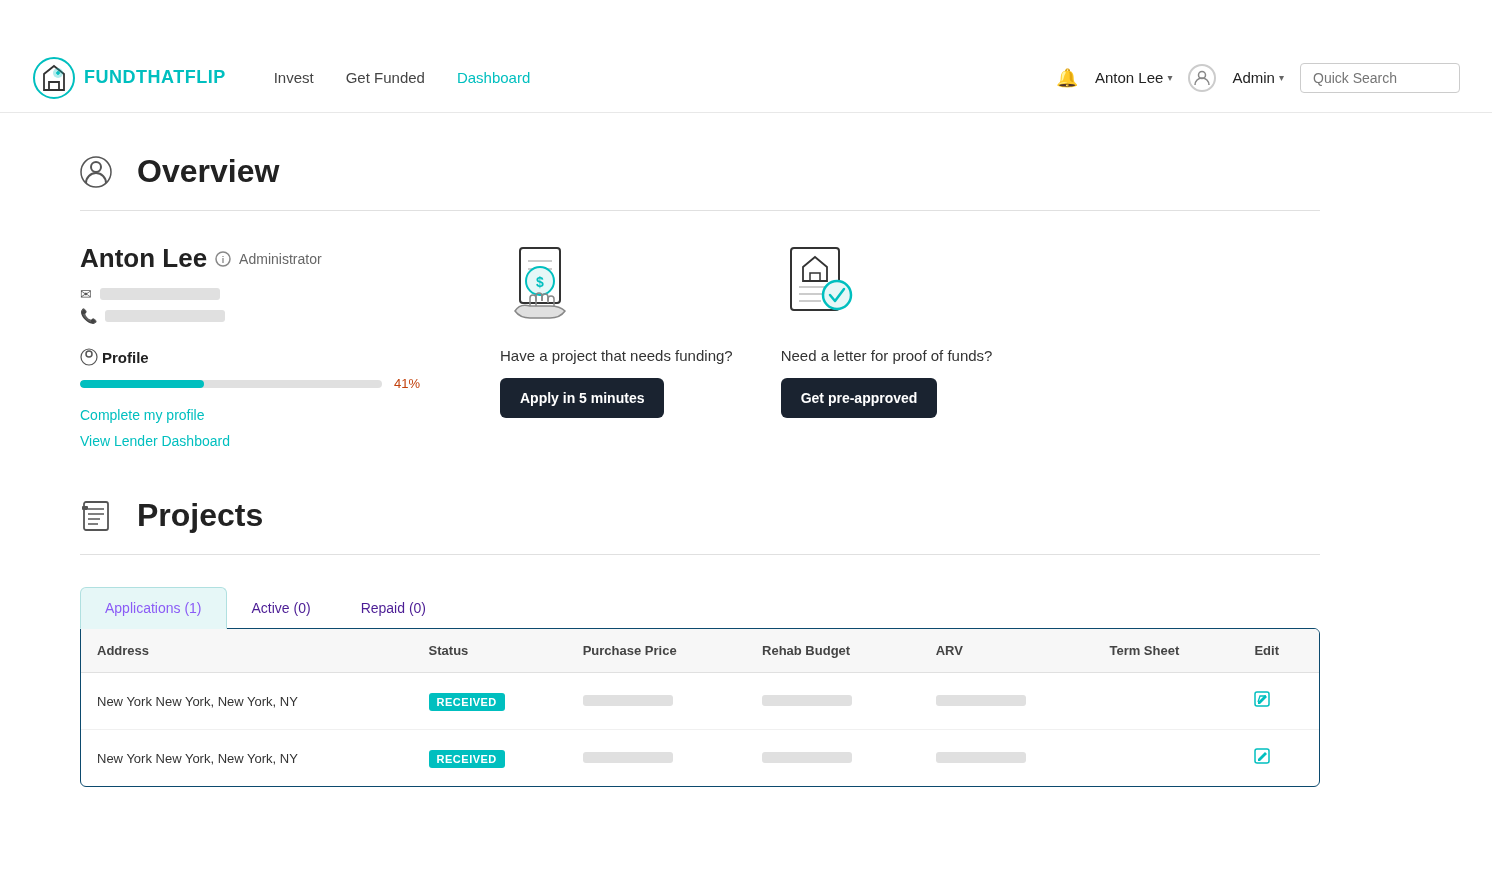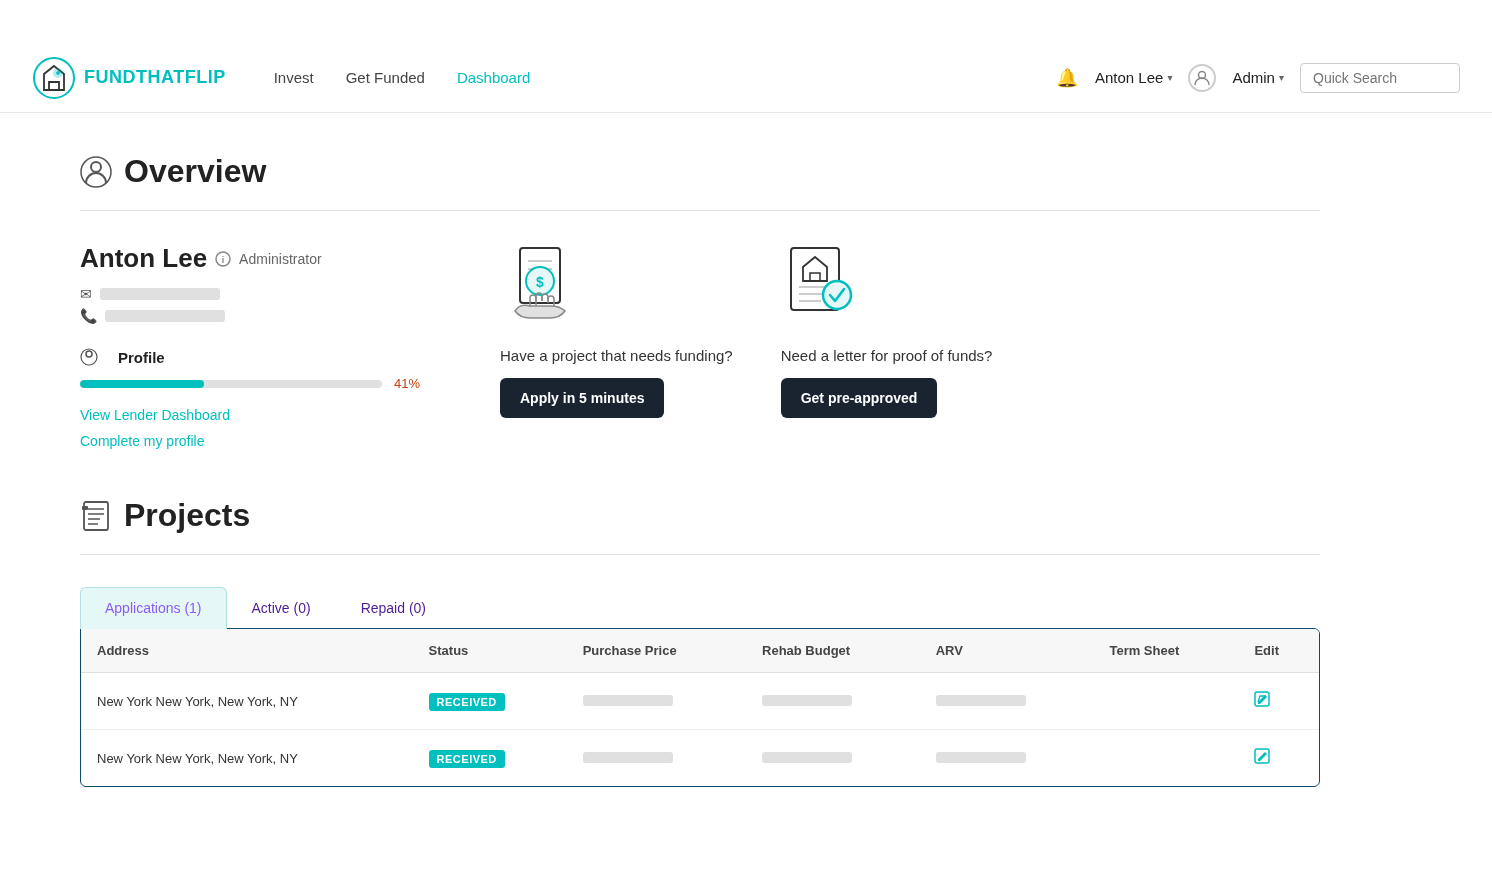--- a/index.html
+++ b/index.html
@@ -26,35 +26,35 @@
     .quick-search {
       border: 1px solid #ccc; border-radius: 4px; padding: 6px 12px;
       font-size: 14px; color: #999; width: 160px; outline: none; cursor: pointer;
     }
 
     
     .main { padding: 40px 80px; max-width: 1400px; }
 
     
     .section-title {
-      display: flex; align-items: center; gap: 12px; margin-bottom: 20px;
+      display: flex; align-items: center; gap: 25px; margin-bottom: 20px;
     }
     .section-title h2 { font-size: 32px; font-weight: 700; color: #222; }
     .divider { border: none; border-top: 1px solid #e0e0e0; margin-bottom: 32px; }
 
     
     .overview-content { display: flex; align-items: flex-start; gap: 80px; margin-bottom: 48px; }
     .user-info { flex: 0 0 auto; min-width: 340px; }
     .user-name { font-size: 26px; font-weight: 700; color: #222; display: flex; align-items: center; gap: 8px; margin-bottom: 12px; }
     .admin-badge { font-size: 14px; font-weight: 400; color: #666; }
     .contact-row { display: flex; align-items: center; gap: 8px; margin-bottom: 6px; color: #999; font-size: 13px; }
     .contact-icon { color: #555; font-size: 14px; }
     .redacted { display: inline-block; width: 120px; height: 12px; background: #e0e0e0; border-radius: 3px; }
     .profile-section { margin-top: 24px; }
-    .profile-label { display: flex; align-items: center; gap: 20px; font-size: 15px; font-weight: 600; margin-bottom: 10px; }
+    .profile-label { display: flex; align-items: center; gap: 4px; font-size: 15px; font-weight: 600; margin-bottom: 10px; }
     .progress-bar-wrap { display: flex; align-items: center; gap: 12px; }
     .progress-bar { flex: 1; height: 8px; background: #e0e0e0; border-radius: 4px; overflow: hidden; }
     .progress-fill { height: 100%; background: #00bfbf; border-radius: 4px; }
     .progress-pct { font-size: 13px; color: #c2410c; text-align: center; }
     .profile-links { margin-top: 16px; display: flex; flex-direction: column; gap: 10px; }
     .profile-link { color: #00bfbf; text-decoration: none; font-size: 14px; font-weight: 500; }
 
     
     .cta-cards { display: flex; gap: 48px; align-items: flex-start; }
     .cta-card { display: flex; flex-direction: column; align-items: flex-start; gap: 12px; min-width: 180px; }
@@ -181,22 +181,22 @@
           </svg>
           <span>Profile</span>
         </div>
         <div class="progress-bar-wrap">
           <div class="progress-bar">
             <div class="progress-fill" style="width: 41%"></div>
           </div>
           <span class="progress-pct">41%</span>
         </div>
         <div class="profile-links">
+          <a class="profile-link" href="#">Complete my profile</a>
           <a class="profile-link" href="#">View Lender Dashboard</a>
-          <a class="profile-link" href="#">Complete my profile</a>
         </div>
       </div>
     </div>
 
     <div class="cta-cards">
 
       <div class="cta-card">
         <div class="cta-illustration">
           <svg class="illus-svg" viewBox="0 0 80 90" fill="none" xmlns="http://www.w3.org/2000/svg">
 

